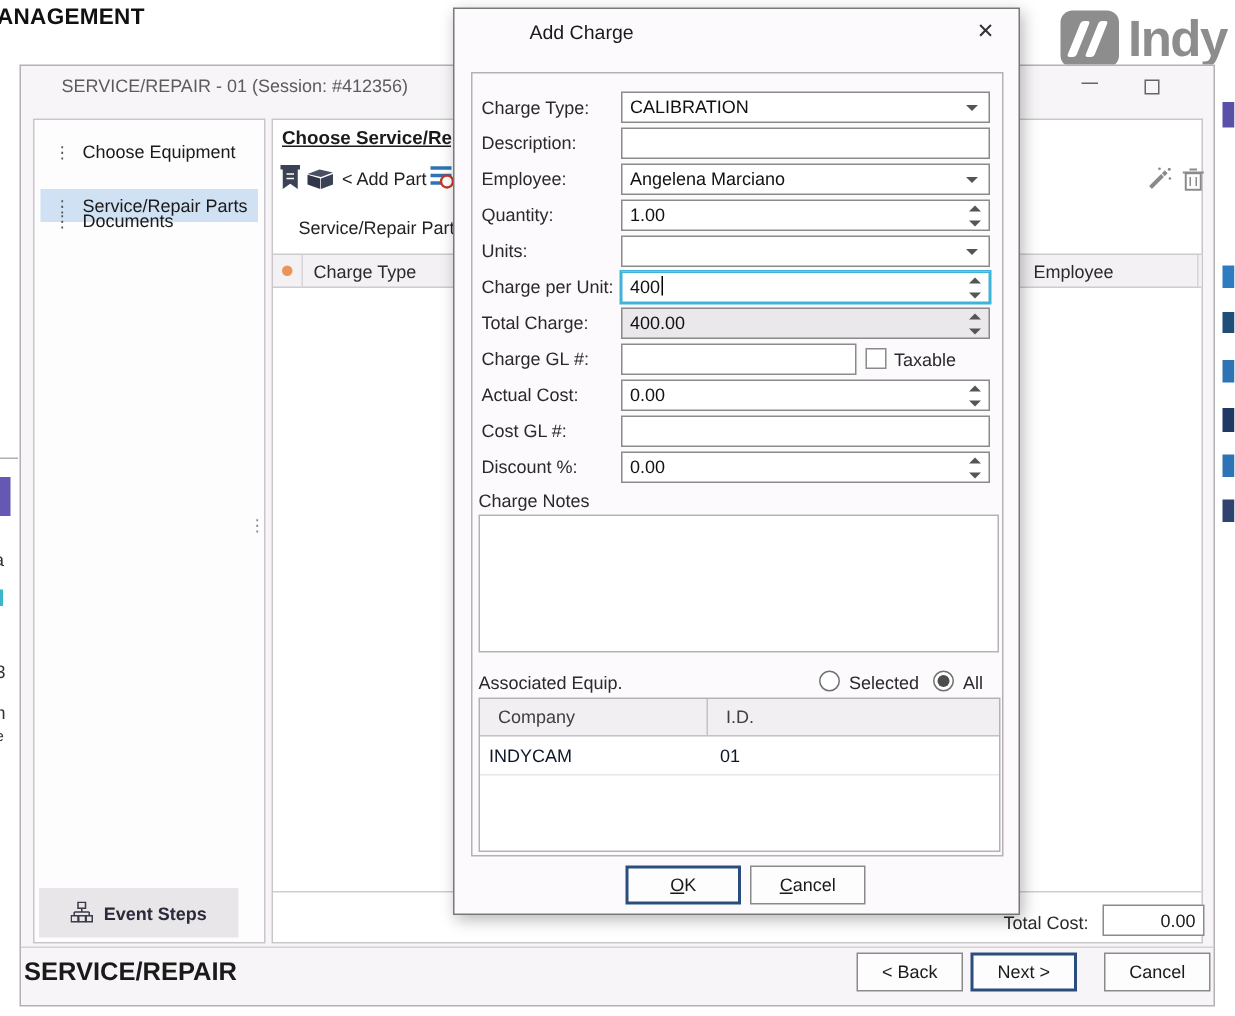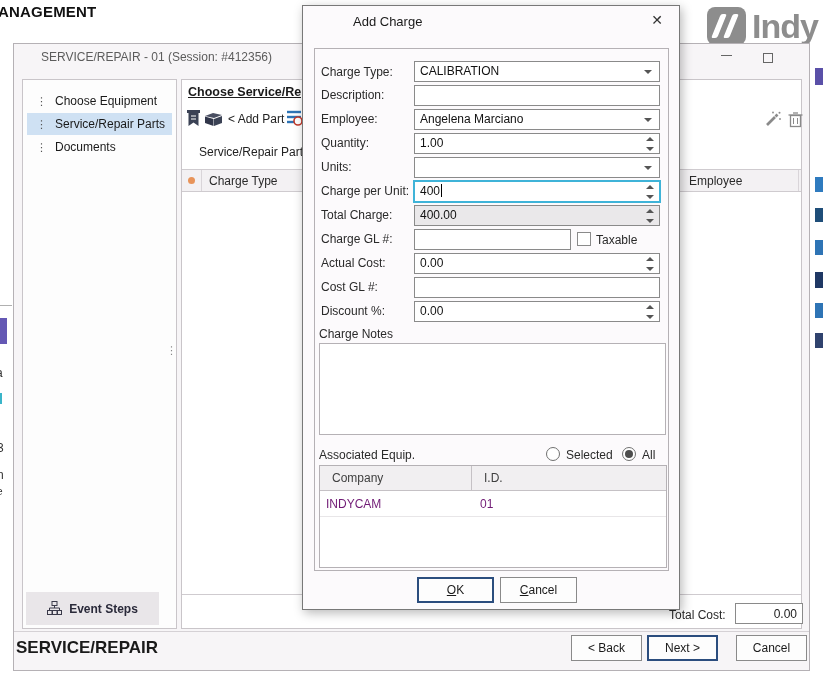--- a/index.html
+++ b/index.html
@@ -72,21 +72,21 @@
             border-left:4px solid transparent; border-right:4px solid transparent; border-top:4.5px solid #555; }
   input.ctl { padding-left:5px; font-family:"Liberation Sans", sans-serif; font-size:12px; color:#111; }
   .checkbox { position:absolute; width:14px; height:14px; background:#fff; border:1px solid #8a8a8a; }
   .radio { position:absolute; width:14px; height:14px; border:1px solid #707070; border-radius:50%; background:#fff; }
   .radio.on::after { content:""; display:block; width:8px; height:8px; margin:2px; border-radius:50%; background:#4d4d4d; }
   textarea.notes { position:absolute; background:#fff; border:1px solid #b5b1b5; resize:none;
                    font-family:"Liberation Sans", sans-serif; font-size:12px; }
   .etable { position:absolute; background:#fff; border:1px solid #b5b1b5; }
   .et-hdr { position:absolute; left:0; right:0; top:0; height:25px; background:#f1eff1; border-bottom:1px solid #c5c1c5; }
   .et-hc { position:absolute; top:0; bottom:0; line-height:24px; color:#404040; padding-left:12px; border-right:1px solid #c5c1c5; }
-  .et-cell { position:absolute; line-height:22px; color:#701a75; }
+  .et-cell { position:absolute; line-height:22px; color:#0f172a; }
   .et-rowline { position:absolute; left:0; right:0; height:1px; background:#e8e6e8; }
 </style>
 </head>
 <body>
 
 <div class="abs app-title" style="left:-2px; top:3px;">ANAGEMENT</div>
 
 <div class="abs logo-box" style="left:707px; top:7px;">
   <span class="logo-slash" style="left:9px;"></span>
   <span class="logo-slash" style="left:21px;"></span>
@@ -113,21 +113,21 @@
   <div class="titlebar">
     <span class="ttl">SERVICE/REPAIR - 01 (Session: #412356)</span>
     <span class="wbtn" style="right:68px;"><span class="min-dash"></span></span>
     <span class="wbtn" style="right:26px;"><span class="max-sq"></span></span>
   </div>
 
   <div class="panel" style="left:8px; top:35px; width:155px; height:550px;">
     <div class="side-item" style="top:10px;">
       <span class="dots">⋮</span><span>Choose Equipment</span>
     </div>
-    <div class="side-item sel" style="top:33px;">
+    <div class="side-item sel" style="top:46px;">
       <span class="dots">⋮</span><span>Service/Repair Parts</span>
     </div>
     <div class="side-item" style="top:56px;">
       <span class="dots">⋮</span><span>Documents</span>
     </div>
     <div class="event-steps">
       <svg width="15" height="15" viewBox="0 0 15 15">
         <rect x="5" y="0.5" width="5" height="4" fill="none" stroke="#3a3a4a"></rect>
         <line x1="7.5" y1="4.5" x2="7.5" y2="7" stroke="#3a3a4a"></line>
         <line x1="2.5" y1="7" x2="12.5" y2="7" stroke="#3a3a4a"></line>

